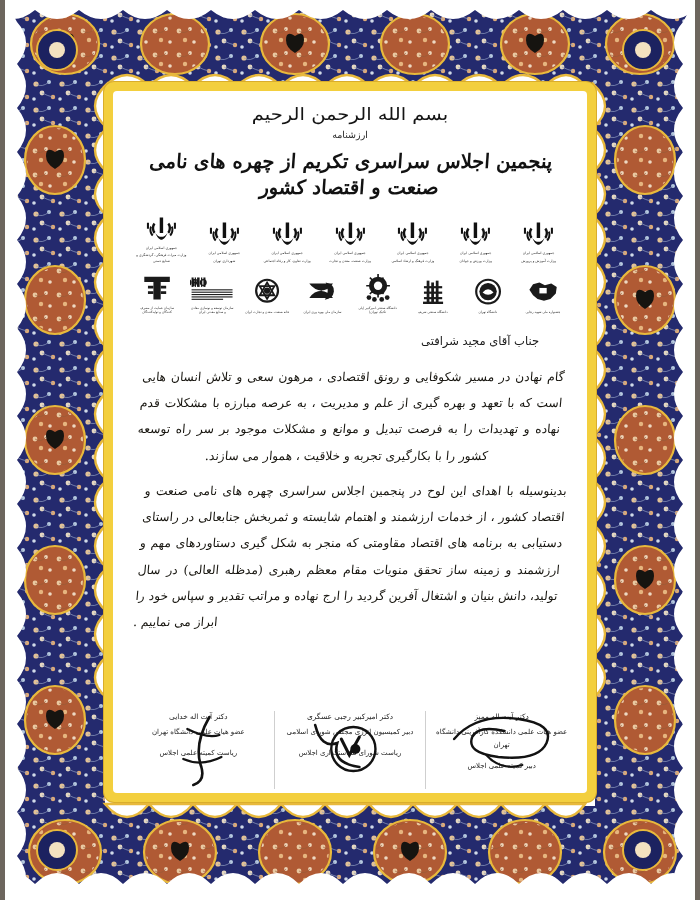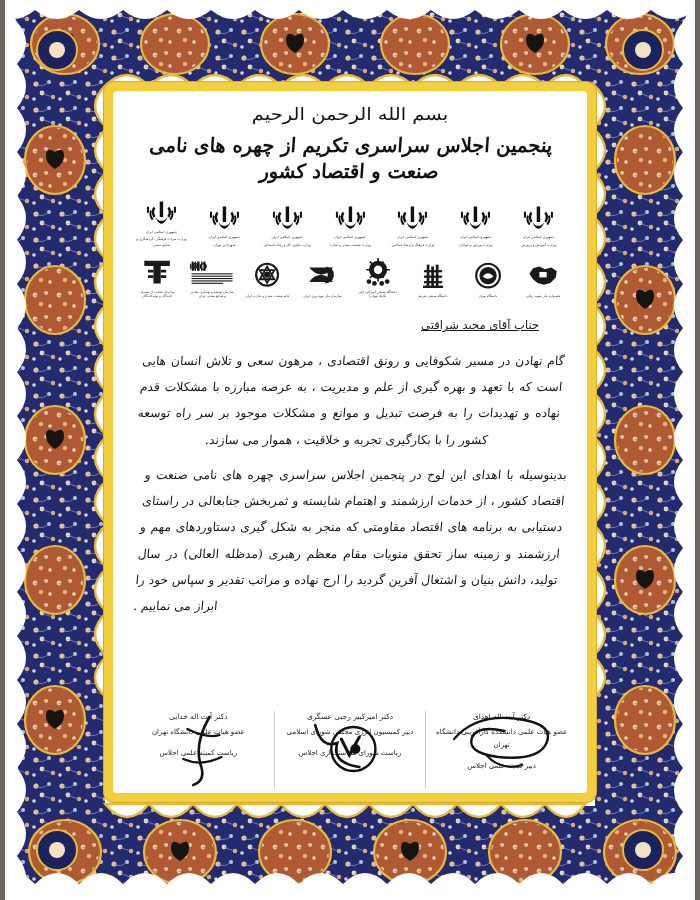--- a/index.html
+++ b/index.html
@@ -111,21 +111,20 @@
   
   .recipient{
     margin:16px 26px 0 0;
     text-align:right;
   }
   .recipient .line{
     font-size:11.5px;
     line-height:1.75;
     color:#1a1a1a;
     font-family:"DejaVu Sans","Liberation Sans",sans-serif;
-    text-decoration:underline;
   }
   .recipient .line.sub{ font-size:11px; }
 
   
   .body-text{
     margin:13px 4px 0 4px;
     text-align:justify;
     text-align-last:center;
     direction:rtl;
   }
@@ -335,20 +334,21 @@
         <circle cx="638" cy="850" r="8" fill="#f3e2c0"></circle>
       </g>
     </svg>
   </div>
 
   <div class="gold-frame">
     <div class="paper">
       <div class="content">
 
         <div class="bismillah">بسم الله الرحمن الرحیم</div>
+        <div class="kind">ارزشنامه</div>
         <div class="main-title">پنجمین اجلاس سراسری تکریم از چهره های نامی صنعت و اقتصاد کشور</div>
 
         <div class="logos">
 
           <div class="logo-row">
 
             <div class="logo-cell">
               <svg class="emblem" viewBox="0 0 40 34">
                 <g fill="#111">
                   <path d="M18 3h4v18h-4z"></path>
@@ -583,21 +583,21 @@
 
         <div class="signatures">
 
           <div class="sig-block">
             <div class="ink">
               <svg viewBox="0 0 150 78" preserveAspectRatio="none">
                 <path d="M28 30 Q50 4 92 10 Q128 15 120 34 Q112 52 72 48 Q40 44 46 28 Q52 16 78 22" fill="none" stroke="#121212" stroke-width="2.4" stroke-linecap="round"></path>
                 <path d="M60 46 Q74 62 96 56" fill="none" stroke="#121212" stroke-width="2" stroke-linecap="round"></path>
               </svg>
             </div>
-            <div class="sig-name">دکتر آیت اله اهدای</div>
+            <div class="sig-name">دکتر آیت اله ممیز</div>
             <div class="sig-role">عضو هیات علمی دانشکده کارآفرینی دانشگاه تهران</div>
             <div class="sig-role2">دبیر کمیته علمی اجلاس</div>
           </div>
 
           <div class="sig-block">
             <div class="ink">
               <svg viewBox="0 0 150 78" preserveAspectRatio="none">
                 <circle cx="78" cy="40" r="22" fill="none" stroke="#121212" stroke-width="2.4"></circle>
                 <path d="M40 16 Q46 40 62 34 Q56 54 84 58" fill="none" stroke="#121212" stroke-width="2.6" stroke-linecap="round"></path>
                 <path d="M66 30 L74 46 L84 28" fill="none" stroke="#121212" stroke-width="3" stroke-linecap="round"></path>

